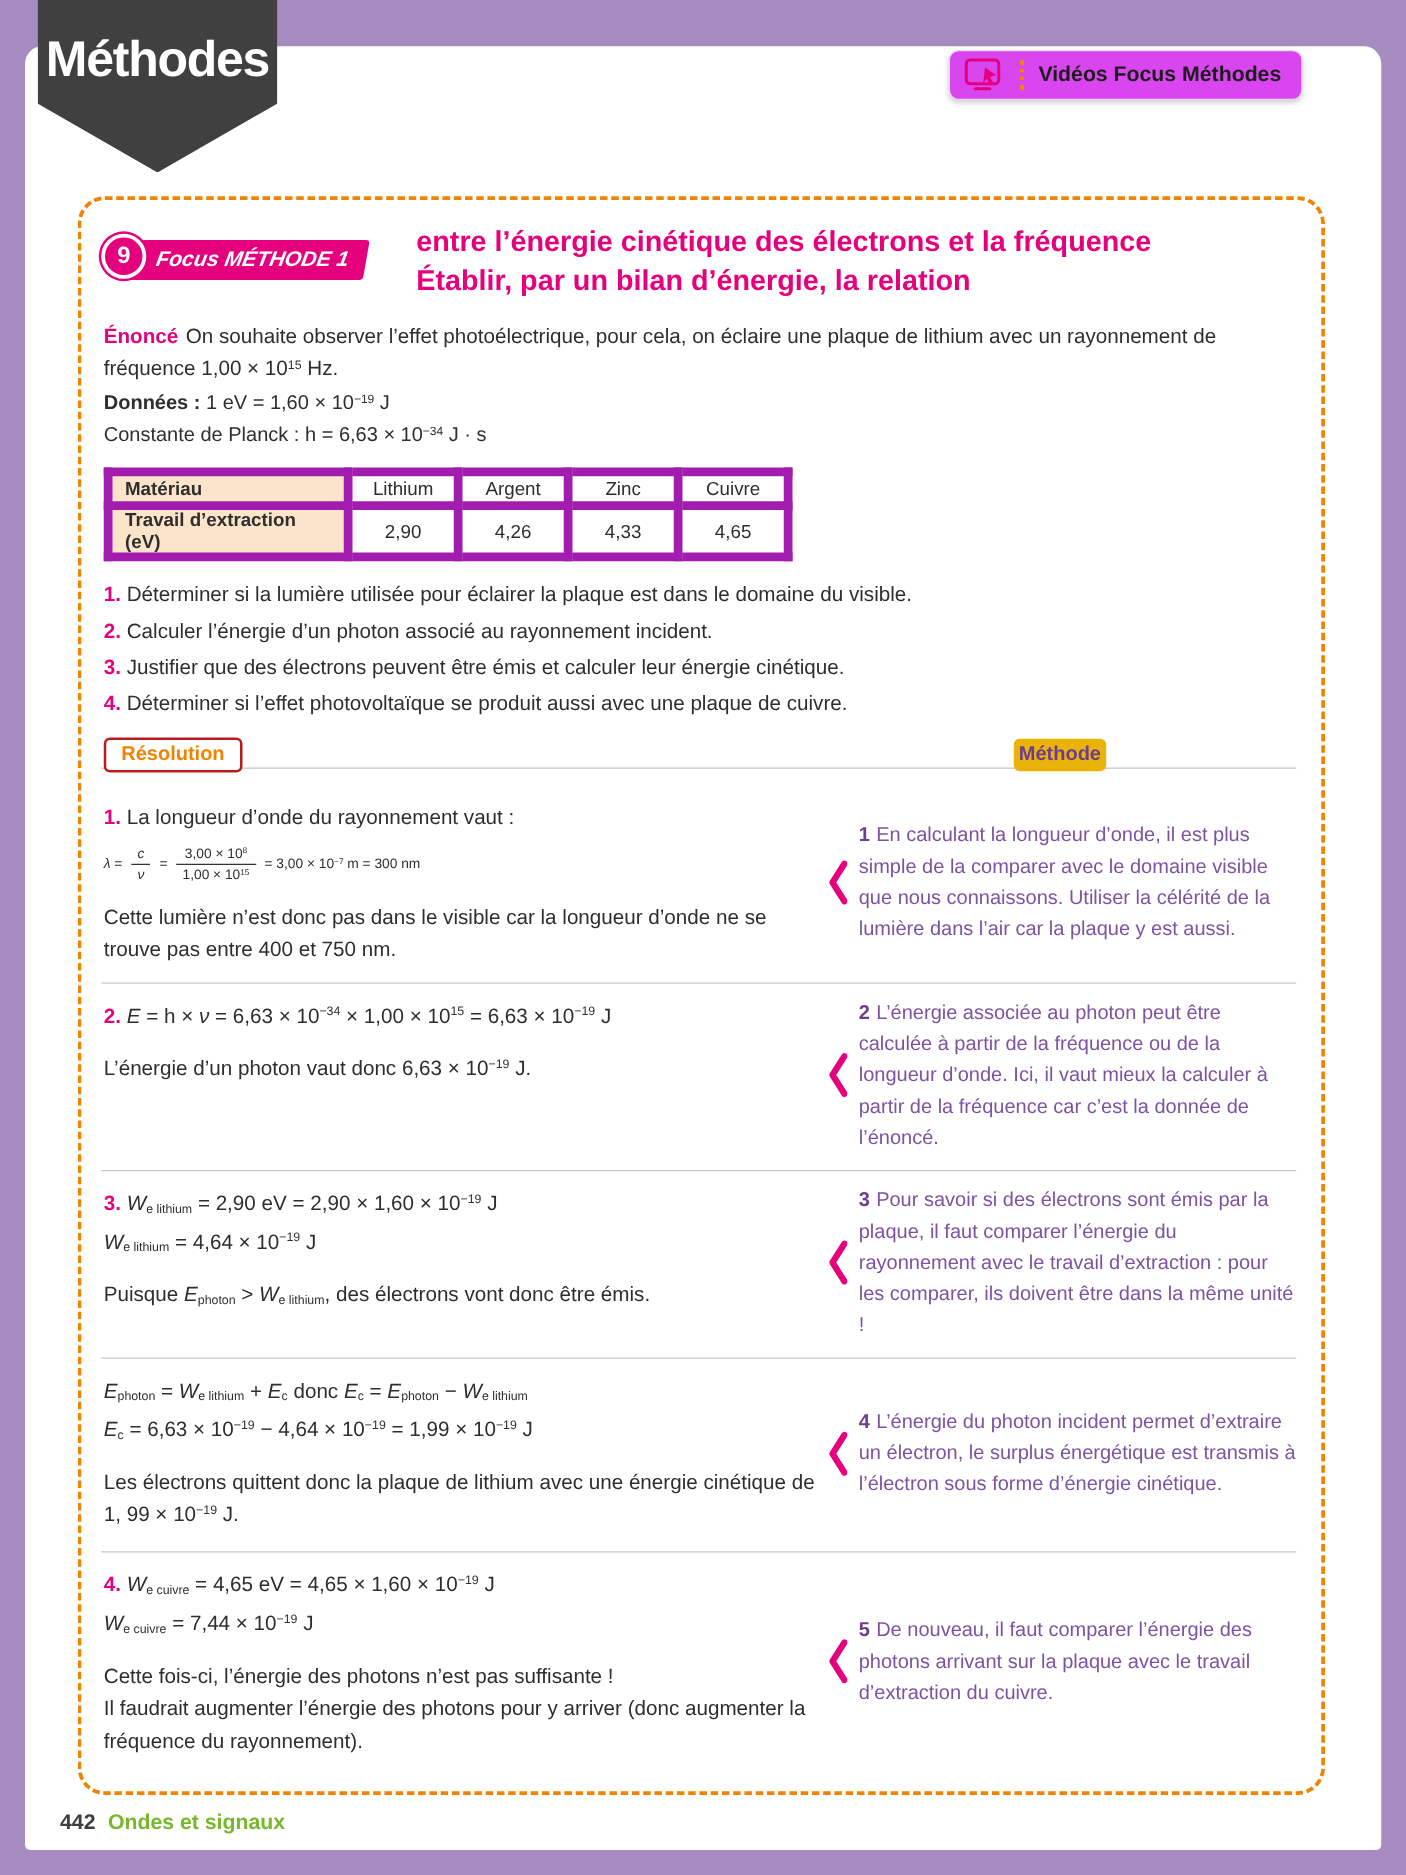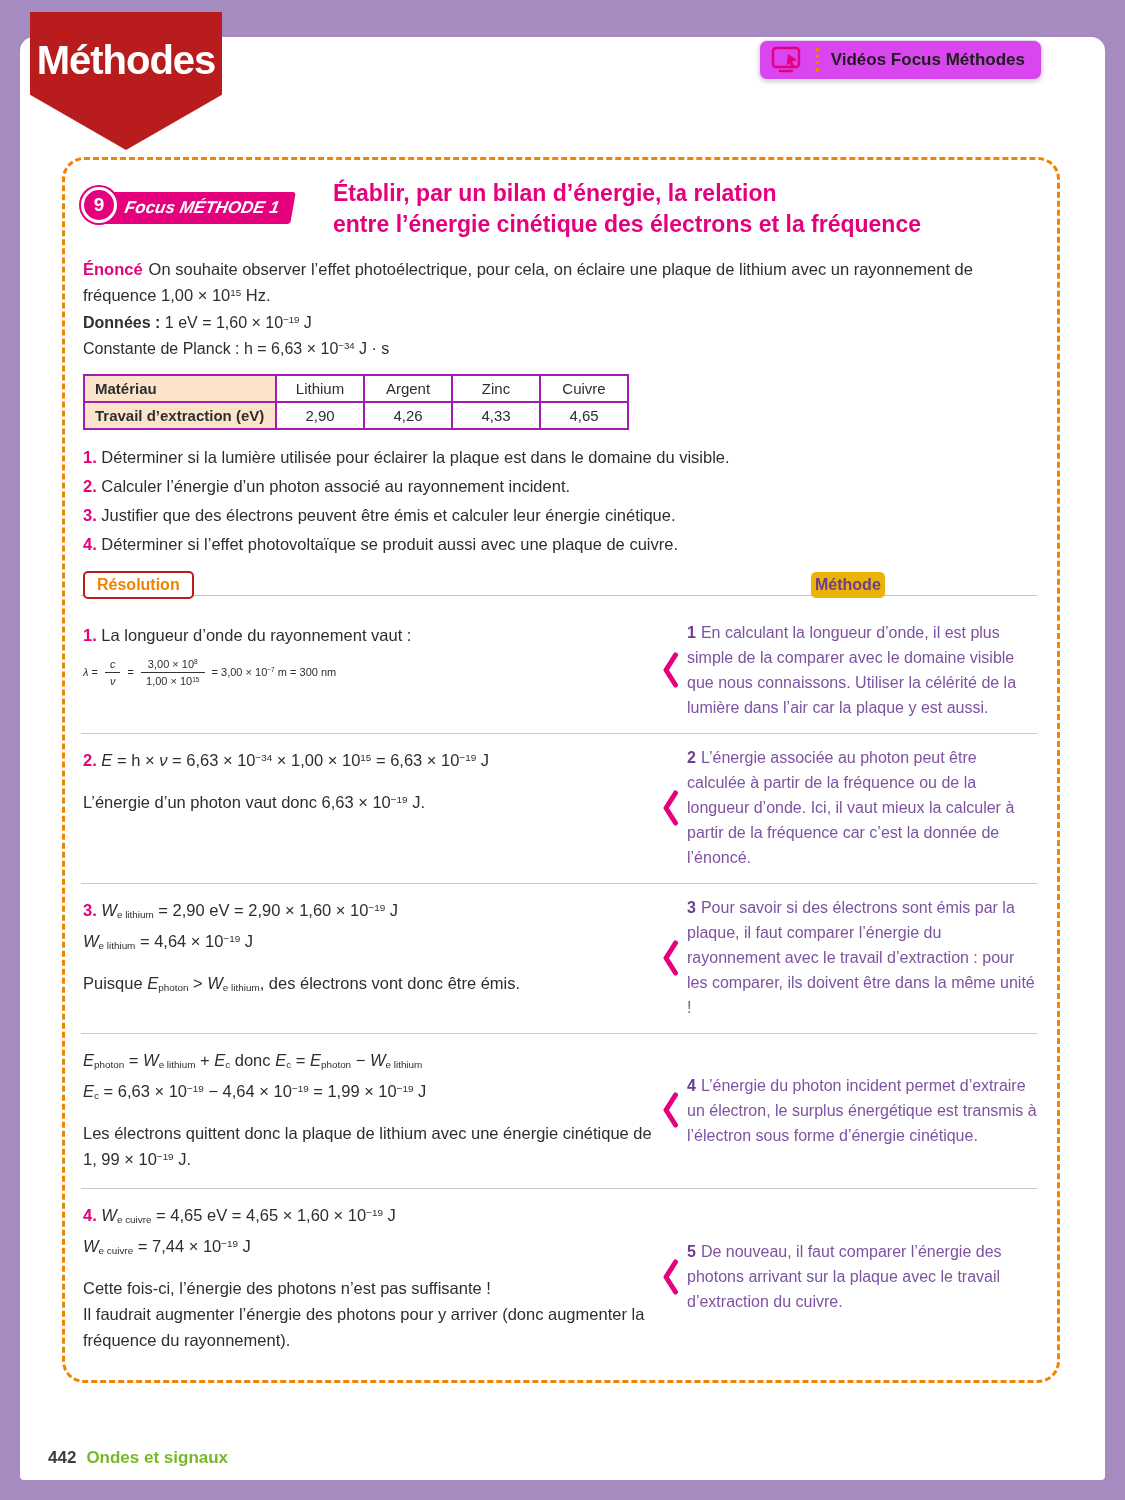--- a/index.html
+++ b/index.html
@@ -11,23 +11,22 @@
     overflow:hidden;
     color:#2e2e2e;
   }
   .page {
     position:absolute; left:20px; right:20px; top:37px; bottom:20px;
     background:#ffffff; border-radius:14px 14px 4px 4px;
   }
   
   .pennant {
     position:absolute; left:30px; top:0; width:192px; height:138px;
-    background:#b91c1c; z-index:5;
+    background:#404040; z-index:5;
     clip-path:polygon(0 0,100% 0,100% 60%,50% 100%,0 60%);
-    margin-top:12px;
   }
   .pennant span {
     display:block; text-align:center; margin-top:26px;
     color:#fff; font-size:40px; font-weight:bold; letter-spacing:-1px;
   }
   
   .videos-btn {
     position:absolute; right:83px; top:40px; z-index:6;
     background:#d946ef; border:1px solid #e3dbe9; border-radius:8px;
     box-shadow:0 2px 4px rgba(90,60,110,0.25);
@@ -55,21 +54,21 @@
     color:#fff; font-weight:bold; font-size:19px; display:flex; align-items:center; justify-content:center;
   }
   .title { margin-left:22px; color:#e5007d; font-weight:800; font-size:23px; line-height:31px; }
   
   .enonce { margin-top:16px; padding-left:2px; font-size:16.5px; line-height:26px; }
   .enonce-label { color:#e5007d; font-weight:bold; margin-right:6px; }
   .data-line { padding-left:2px; font-size:16px; line-height:24px; }
   .data-line b { color:#2e2e2e; }
   
   table { border-collapse:collapse; margin:11px 0 13px 2px; font-size:15px; }
-  td { border:2px solid #a21caf; height:27px; text-align:center; width:88px; color:#2e2e2e; }
+  td { border:7px solid #a21caf; height:27px; text-align:center; width:88px; color:#2e2e2e; }
   td.lbl { background:#fbe4ca; font-weight:bold; text-align:left; padding:0 10px; width:192px; }
   
   .questions { margin-top:6px; padding-left:2px; }
   .questions p { font-size:16.5px; line-height:29px; }
   .pink-num { color:#e5007d; font-weight:bold; }
   
   .res-header { position:relative; height:38px; margin-top:12px; }
   .rule { position:absolute; left:0; right:0; top:24px; height:1px; background:#c4c4c4; }
   .res-box {
     position:absolute; left:2px; top:0; background:#fff; border:2px solid #b91c1c;
@@ -119,22 +118,22 @@
 </div>
 
 <div class="card">
 
   <div class="card-header">
     <div class="badge">
       <span class="badge-banner">Focus MÉTHODE 1</span>
       <span class="badge-circle">9</span>
     </div>
     <div class="title">
+      <div>entre l’énergie cinétique des électrons et la fréquence</div>
       <div>Établir, par un bilan d’énergie, la relation</div>
-      <div>entre l’énergie cinétique des électrons et la fréquence</div>
     </div>
   </div>
 
   <p class="enonce"><span class="enonce-label">Énoncé</span><span>On souhaite observer l’effet photoélectrique, pour cela, on éclaire une plaque de lithium avec un rayonnement de fréquence 1,00 × 10<sup>15</sup> Hz.</span></p>
 
   <p class="data-line"><b>Données :</b> <span>1 eV = 1,60 × 10<sup>−19</sup> J</span></p>
   <p class="data-line">Constante de Planck : h = 6,63 × 10<sup>−34</sup> J · s</p>
 
   <table>
     <tbody>
@@ -173,20 +172,21 @@
     <div class="section">
       <div class="sol-col">
         <p class="sol-p"><span class="pink-num">1.</span> <span>La longueur d’onde du rayonnement vaut :</span></p>
         <div class="formula"><i>λ</i> = <span class="frac">
               <span class="fn"><i>c</i></span>
               <span class="fd"><i>ν</i></span>
             </span> = <span class="frac">
               <span class="fn">3,00 × 10<sup>8</sup></span>
               <span class="fd">1,00 × 10<sup>15</sup></span>
             </span> = 3,00 × 10<sup>−7</sup> m = 300 nm</div>
+        <p class="sol-note">Cette lumière n’est donc pas dans le visible car la longueur d’onde ne se trouve pas entre 400 et 750 nm.</p>
       </div>
       <div class="met-col">
         <svg class="chev" width="15" height="36" viewBox="0 0 15 36">
             <polyline points="12.5,3 3,18 12.5,33" fill="none" stroke="#e5007d" stroke-width="5" stroke-linecap="round" stroke-linejoin="round"></polyline>
           </svg>
         <p><span class="met-num">1</span><span>En calculant la longueur d’onde, il est plus simple de la comparer avec le domaine visible que nous connaissons. Utiliser la célérité de la lumière dans l’air car la plaque y est aussi.</span></p>
       </div>
     </div>
 
     <div class="section">

